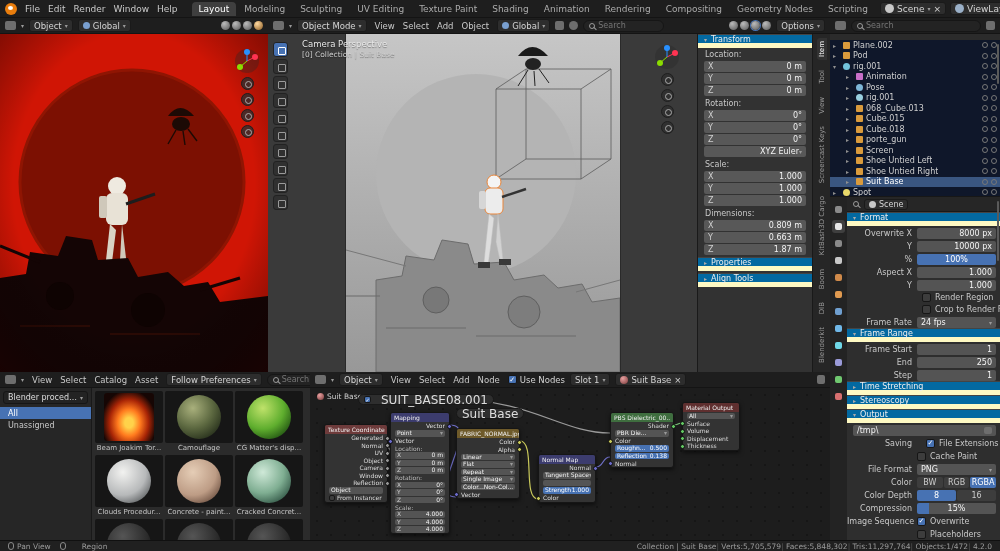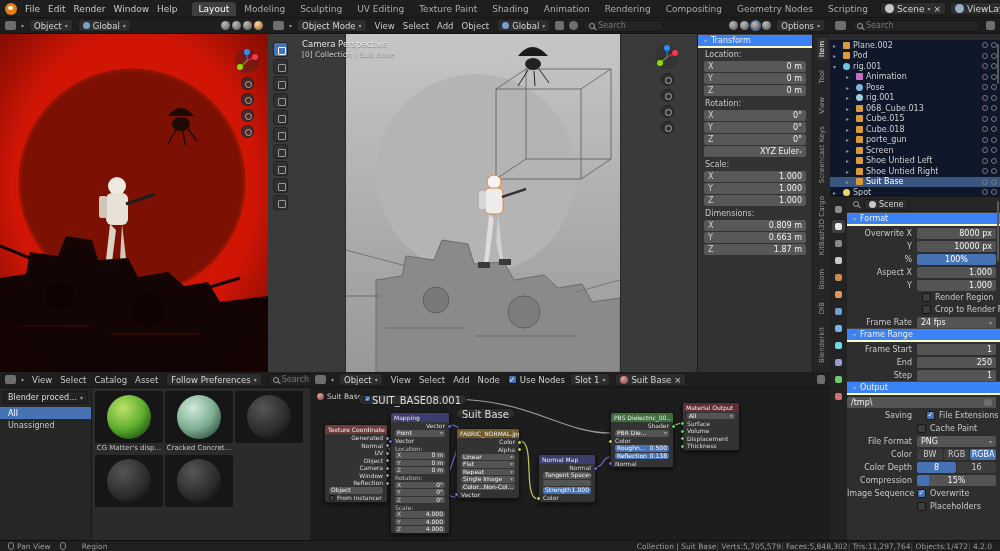--- a/index.html
+++ b/index.html
@@ -36,21 +36,21 @@
 .ovl2{position:absolute;left:34px;top:16px;color:#cfcfcf;font-size:7.5px;text-shadow:0 1px 1px #0006}
 .toolcol{position:absolute;left:5px;top:8px;display:flex;flex-direction:column;gap:2px}
 .tbn{width:15px;height:15px;border-radius:3px;background:#2f2f2fd9;border:1px solid #222;position:relative}
 .tbn::after{content:"";position:absolute;left:4px;top:4px;width:6px;height:6px;border:1px solid #9a9a9a;border-radius:1px}
 .tbn.active{background:#4772b3}.tbn.active::after{border-color:#fff}
 .gzwrap{position:absolute;display:flex;flex-direction:column;align-items:center;gap:3px}
 .gzbtn{width:13px;height:13px;border-radius:50%;background:#2e2e2ecc;border:1px solid #1f1f1f;position:relative}
 .gzbtn::after{content:"";position:absolute;left:3px;top:3px;width:5px;height:5px;border:1px solid #aaa;border-radius:50%}
 
 #npanel{position:absolute;right:18px;top:0;width:115px;height:338px;background:#323232;border-left:1px solid #1a1a1a;font-size:8px;overflow:hidden}
-.phdr{height:14px;display:flex;align-items:center;gap:4px;background:#3b82f6;border-top:1px solid #444;border-bottom:2px solid #fef9c3;padding:0 6px;color:#eee}
+.phdr{height:14px;display:flex;align-items:center;gap:4px;background:#0369a1;border-top:1px solid #444;border-bottom:5px solid #fef9c3;padding:0 6px;color:#eee}
 .phdr::before{content:"▾";font-size:6px;color:#aaa}
 .phdr.closed::before{content:"▸"}
 .nlabel{padding:2px 7px 1px;color:#c8c8c8}
 .trow{display:flex;height:11px;margin:1px 6px}
 .tax{flex:1;background:#585858;border-radius:2px;display:flex;justify-content:space-between;padding:0 4px;align-items:center;color:#f2f2f2}
 .tax b{font-weight:normal;color:#cfcfcf}
 #ntabs{position:absolute;right:0;top:0;width:18px;height:338px;background:#262626;border-left:1px solid #191919;display:flex;flex-direction:column;align-items:center;padding-top:4px;gap:7px}
 .vtab{writing-mode:vertical-rl;transform:rotate(180deg);font-size:7px;color:#9a9a9a;padding:3px 1px;border-radius:0 3px 3px 0;white-space:nowrap}
 .vtab.on{background:#323232;color:#fff}
 
@@ -110,21 +110,21 @@
 .hd-in{background:#6e3b3b}.hd-vec{background:#3c3c6e}.hd-tex{background:#6e5a2a}.hd-grp{background:#3f6e3f}.hd-out{background:#5f2f2f}
 .nr{position:relative;display:flex;align-items:center;height:7.5px;padding:0 4px;white-space:nowrap}
 .nr.out{justify-content:flex-end}
 .nf{flex:1;background:#545454;border-radius:2px;height:6.5px;line-height:6.5px;display:flex;justify-content:space-between;padding:0 2px;color:#f2f2f2;overflow:hidden}
 .nf b{font-weight:normal;color:#cfcfcf}
 .nf.blue{background:#4772b3;color:#fff}
 .nlab2{padding:0 4px;height:7px;line-height:7px;color:#bdbdbd}
 .sk{position:absolute;top:1.5px;width:5px;height:5px;border-radius:50%;border:1px solid #0e0e0e}
 .skl{left:-3px}.skr{right:-3px}
 .c-f{background:#a1a1a1}.c-vec{background:#6a6ac9}.c-col{background:#c9c95a}.c-sh{background:#63c963}
-.mini{position:absolute;height:11px;background:#2e2e2e;border:1px solid #181818;border-radius:6px;display:flex;align-items:flex-start;gap:1px;padding:0 5px;font-size:10px;color:#ddd;white-space:nowrap}
+.mini{position:absolute;height:11px;background:#2e2e2e;border:1px solid #181818;border-radius:6px;display:flex;align-items:center;gap:10px;padding:0 5px;font-size:12px;color:#ddd;white-space:nowrap}
 .bread{position:absolute;left:7px;top:4px;display:flex;align-items:center;gap:3px;color:#cfcfcf;font-size:7.5px}
 .wires{position:absolute;left:0;top:0;pointer-events:none}
 .wires path{fill:none;stroke-width:1.2}
 
 #statusbar{left:0;top:540px;width:1000px;height:11px;background:#202020;display:flex;align-items:center;padding:0 8px;gap:10px;font-size:7.5px;color:#9b9b9b;border-top:1px solid #101010}
 .mouseic{width:6px;height:8px;border:1px solid #8a8a8a;border-radius:3px;flex:0 0 auto}
 .sb-left{display:flex;gap:9px;align-items:flex-start}
 .sb-right{margin-left:auto;display:flex;align-items:center}
 .stat{white-space:nowrap}
 .stat:not(:first-child)::before{content:" | ";color:#555}
@@ -436,20 +436,29 @@
               <span>0.663 m</span>
             </span>
           </div>
           <div class="trow">
             <span class="tax">
               <b>Z</b>
               <span>1.87 m</span>
             </span>
           </div>
         </div>
+      <div>
+
+      <div class="phdr closed" style="margin-top:2px">
+            <span>Properties</span>
+          </div>
+          <div class="phdr closed" style="margin-top:2px">
+            <span>Align Tools</span>
+          </div>
+        </div>
     </div>
     <div id="ntabs">
       <span style="display:flex;flex-direction:column;gap:7px;align-items:center">
 
       <span class="vtab on">Item</span>
           <span class="vtab">Tool</span>
           <span class="vtab">View</span>
           <span class="vtab">Screencast Keys</span>
           <span class="vtab">KitBash3D Cargo</span>
           <span class="vtab">Boom</span>
@@ -715,26 +724,35 @@
           </div>
           <div class="prow">
             <span class="plab">End</span>
             <span class="pval">250</span>
           </div>
           <div class="prow">
             <span class="plab">Step</span>
             <span class="pval">1</span>
           </div>
         </div>
+      <div>
+
+      <div class="phdr closed">
+            <span>Time Stretching</span>
+          </div>
+          <div class="phdr closed">
+            <span>Stereoscopy</span>
+          </div>
+        </div>
 
       <div class="phdr">
           <span>Output</span>
         </div>
       <div class="prow">
-          <span class="pval dd" style="margin-left:0">
+          <span class="pval dd" style="margin-left:6px">
             <span>/tmp\</span>
             <span class="icx" style="width:8px;height:7px"></span>
           </span>
         </div>
       <div class="prow">
           <span class="plab">Saving</span>
           <span class="pcheck" style="margin:9px">
             <span class="cb on"></span>
             <span>File Extensions</span>
           </span>
@@ -818,25 +836,49 @@
         </div>
       <div>
 
       <div class="cat on">All</div>
           <div class="cat">Unassigned</div>
         </div>
     </div>
     <div id="agrid">
       <div style="display:flex;flex-wrap:wrap;gap:2px">
 
+      <div class="tile">
+          <div class="pvw pv-flame">
+              <span class="ball"></span>
+            </div>
+          <div class="tlabel">Beam Joakim Tor...</div>
+        </div>
+          <div class="tile">
+          <div class="pvw pv-camo">
+              <span class="ball"></span>
+            </div>
+          <div class="tlabel">Camouflage</div>
+        </div>
           <div class="tile">
           <div class="pvw pv-green">
               <span class="ball"></span>
             </div>
           <div class="tlabel">CG Matter's disp...</div>
+        </div>
+          <div class="tile">
+          <div class="pvw pv-clouds">
+              <span class="ball"></span>
+            </div>
+          <div class="tlabel">Clouds Procedur...</div>
+        </div>
+          <div class="tile">
+          <div class="pvw pv-concrete">
+              <span class="ball"></span>
+            </div>
+          <div class="tlabel">Concrete - paint...</div>
         </div>
           <div class="tile">
           <div class="pvw pv-cracked">
               <span class="ball"></span>
             </div>
           <div class="tlabel">Cracked Concret...</div>
         </div>
           <div class="tile">
           <div class="pvw pv-dark">
               <span class="ball"></span>

